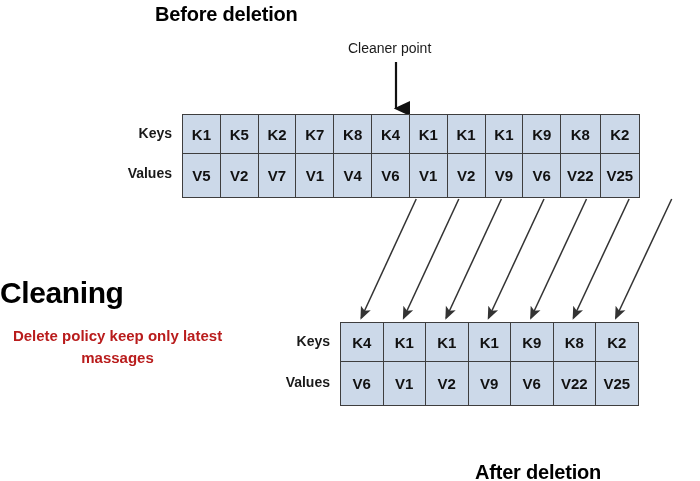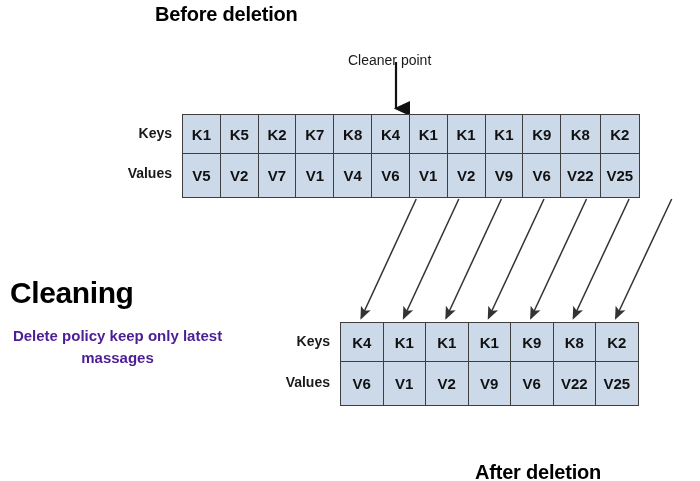--- a/index.html
+++ b/index.html
@@ -38,53 +38,53 @@
     font-weight: bold;
     color: #000000;
     letter-spacing: -0.2px;
     white-space: nowrap;
   }
 
   
   .cleaner-label {
     position: absolute;
     left: 348px;
-    top: 52px;
+    top: 40px;
     font-size: 14px;
     color: #1a1a1a;
     white-space: nowrap;
     text-align: center;
   }
   .cleaner-arrow {
     position: absolute;
     left: 376px;
     top: 60px;
     width: 40px;
     height: 56px;
   }
 
   
   .cleaning-heading {
     position: absolute;
-    left: 10px;
+    left: 0;
     top: 276px;
     font-size: 30px;
     font-weight: bold;
     color: #000000;
     letter-spacing: -0.4px;
     white-space: nowrap;
   }
   .cleaning-sub {
     position: absolute;
     left: 10px;
     top: 325px;
     width: 215px;
     font-size: 15px;
     font-weight: bold;
-    color: #4c1d95;
+    color: #b91c1c;
     line-height: 22px;
     text-align: center;
   }
 
   
   .row-label {
     position: absolute;
     font-size: 14px;
     color: #1a1a1a;
     text-align: right;

